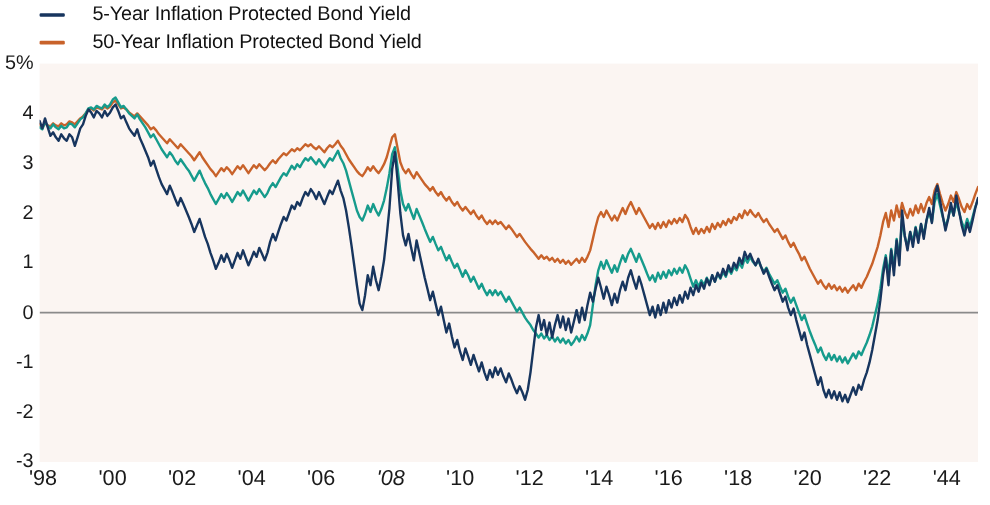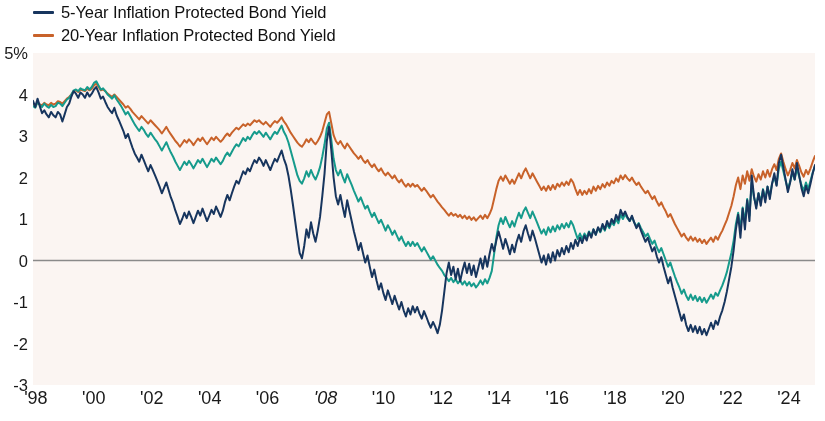--- a/index.html
+++ b/index.html
@@ -26,20 +26,21 @@
     left: 33px;
     top: 0px;
     width: 790px;
     height: 46px;
   }
   .legend-row {
     position: absolute;
     display: flex;
     align-items: center;
     height: 21px;
+    gap: 16px;
   }
   .legend-row.r1 { left: 0px;   top: 2px;  }
   .legend-row.r2 { left: 386px; top: 2px;  }
   .legend-row.r3 { left: 0px;   top: 25px; }
   .legend-swatch {
     display: inline-block;
     width: 21px;
     height: 3px;
     margin-right: 7px;
     flex: 0 0 auto;
@@ -105,21 +106,21 @@
 
 <div id="chart-root">
 
   <div id="legend">
     <div class="legend-row r1">
       <span class="legend-swatch" style="background: rgb(23, 53, 94);"></span>
       <span class="legend-label">5-Year Inflation Protected Bond Yield</span>
     </div>
     <div class="legend-row r3">
       <span class="legend-swatch" style="background: rgb(200, 98, 42);"></span>
-      <span class="legend-label">20-Year Inflation Protected Bond Yield</span>
+      <span class="legend-label">50-Year Inflation Protected Bond Yield</span>
     </div>
   </div>
 
   <div id="y-axis">
       <div class="y-tick" style="top: 0px;">5%</div>
       <div class="y-tick" style="top: 41.5px;">4</div>
       <div class="y-tick" style="top: 83px;">3</div>
       <div class="y-tick" style="top: 124.5px;">2</div>
       <div class="y-tick" style="top: 166px;">1</div>
       <div class="y-tick" style="top: 207.5px;">0</div>
@@ -144,16 +145,16 @@
       <div class="x-tick" style="left: 176.674px; text-align: right;">'04</div>
       <div class="x-tick" style="left: 234.6px;">'06</div>
       <div class="x-tick" style="left: 292.526px; font-style: italic;">'08</div>
       <div class="x-tick" style="left: 350.452px;">'10</div>
       <div class="x-tick" style="left: 408.378px;">'12</div>
       <div class="x-tick" style="left: 466.304px;">'14</div>
       <div class="x-tick" style="left: 524.23px;">'16</div>
       <div class="x-tick" style="left: 582.156px;">'18</div>
       <div class="x-tick" style="left: 640.081px;">'20</div>
       <div class="x-tick" style="left: 698.007px;">'22</div>
-      <div class="x-tick" style="left: 755.933px;">'24</div>
+      <div class="x-tick" style="left: 755.933px;">'44</div>
     </div>
 
 </div>
 
 </body></html>

